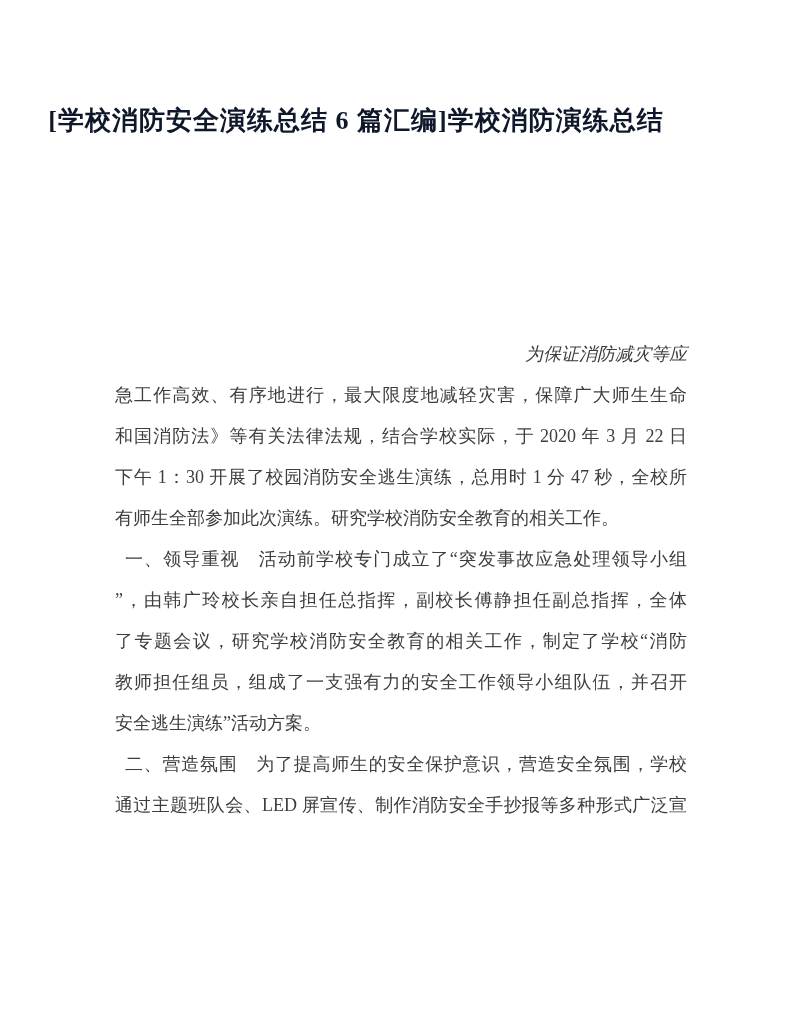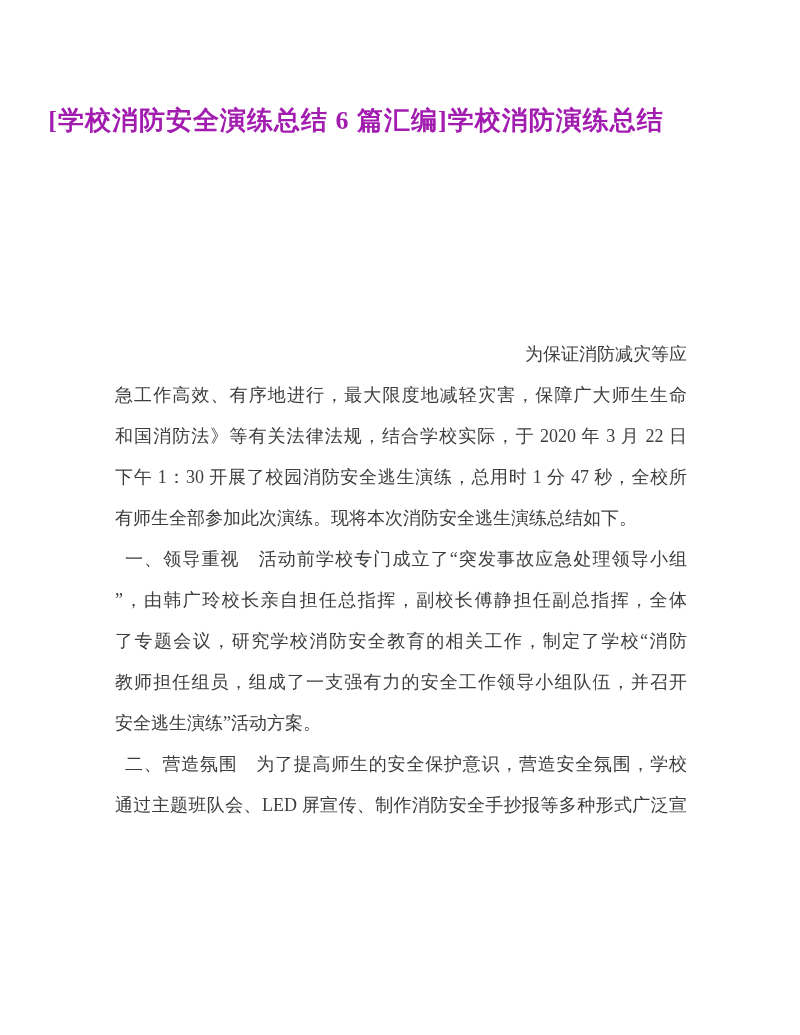--- a/index.html
+++ b/index.html
@@ -18,21 +18,21 @@
   }
   .doc-title {
     position: absolute;
     top: 96px;
     left: 0;
     width: 712px;
     text-align: center;
     font-size: 26px;
     font-weight: bold;
     line-height: 50px;
-    color: #a21caf;
+    color: #0f172a;
     letter-spacing: 1px;
   }
   .doc-body {
     position: absolute;
     top: 334px;
     left: 115px;
     width: 572px;
     font-size: 18px;
     color: #3d3d3d;
   }
@@ -41,38 +41,38 @@
     line-height: 41px;
     white-space: nowrap;
   }
   .ln.fill {
     white-space: normal;
     text-align: justify;
     text-align-last: justify;
     overflow: hidden;
   }
   .ln.left  { text-align: left; }
-  .ln.right { text-align: right; }
+  .ln.right { text-align: right; font-style: italic; }
   .ln.indent-half { padding-left: 10px; }
 </style>
 </head>
 <body>
 
 <div class="doc-page">
 
   <div class="doc-title">
     <div>[学校消防安全演练总结 6 篇汇编]学校消防演练总结</div>
   </div>
 
   <div class="doc-body">
     <div class="ln right">为保证消防减灾等应</div>
     <div class="ln fill">急工作高效、有序地进行，最大限度地减轻灾害，保障广大师生生命</div>
     <div class="ln fill">和国消防法》等有关法律法规，结合学校实际，于 2020 年 3 月 22 日</div>
     <div class="ln fill">下午 1：30 开展了校园消防安全逃生演练，总用时 1 分 47 秒，全校所</div>
-    <div class="ln left">有师生全部参加此次演练。现将本次消防安全逃生演练总结如下。</div>
+    <div class="ln left">有师生全部参加此次演练。研究学校消防安全教育的相关工作。</div>
     <div class="ln fill indent-half">一、领导重视　活动前学校专门成立了“突发事故应急处理领导小组</div>
     <div class="ln fill">”，由韩广玲校长亲自担任总指挥，副校长傅静担任副总指挥，全体</div>
     <div class="ln fill">了专题会议，研究学校消防安全教育的相关工作，制定了学校“消防</div>
     <div class="ln fill">教师担任组员，组成了一支强有力的安全工作领导小组队伍，并召开</div>
     <div class="ln left">安全逃生演练”活动方案。</div>
     <div class="ln fill indent-half">二、营造氛围　为了提高师生的安全保护意识，营造安全氛围，学校</div>
     <div class="ln fill">通过主题班队会、LED 屏宣传、制作消防安全手抄报等多种形式广泛宣</div>
   </div>
 
 </div>

